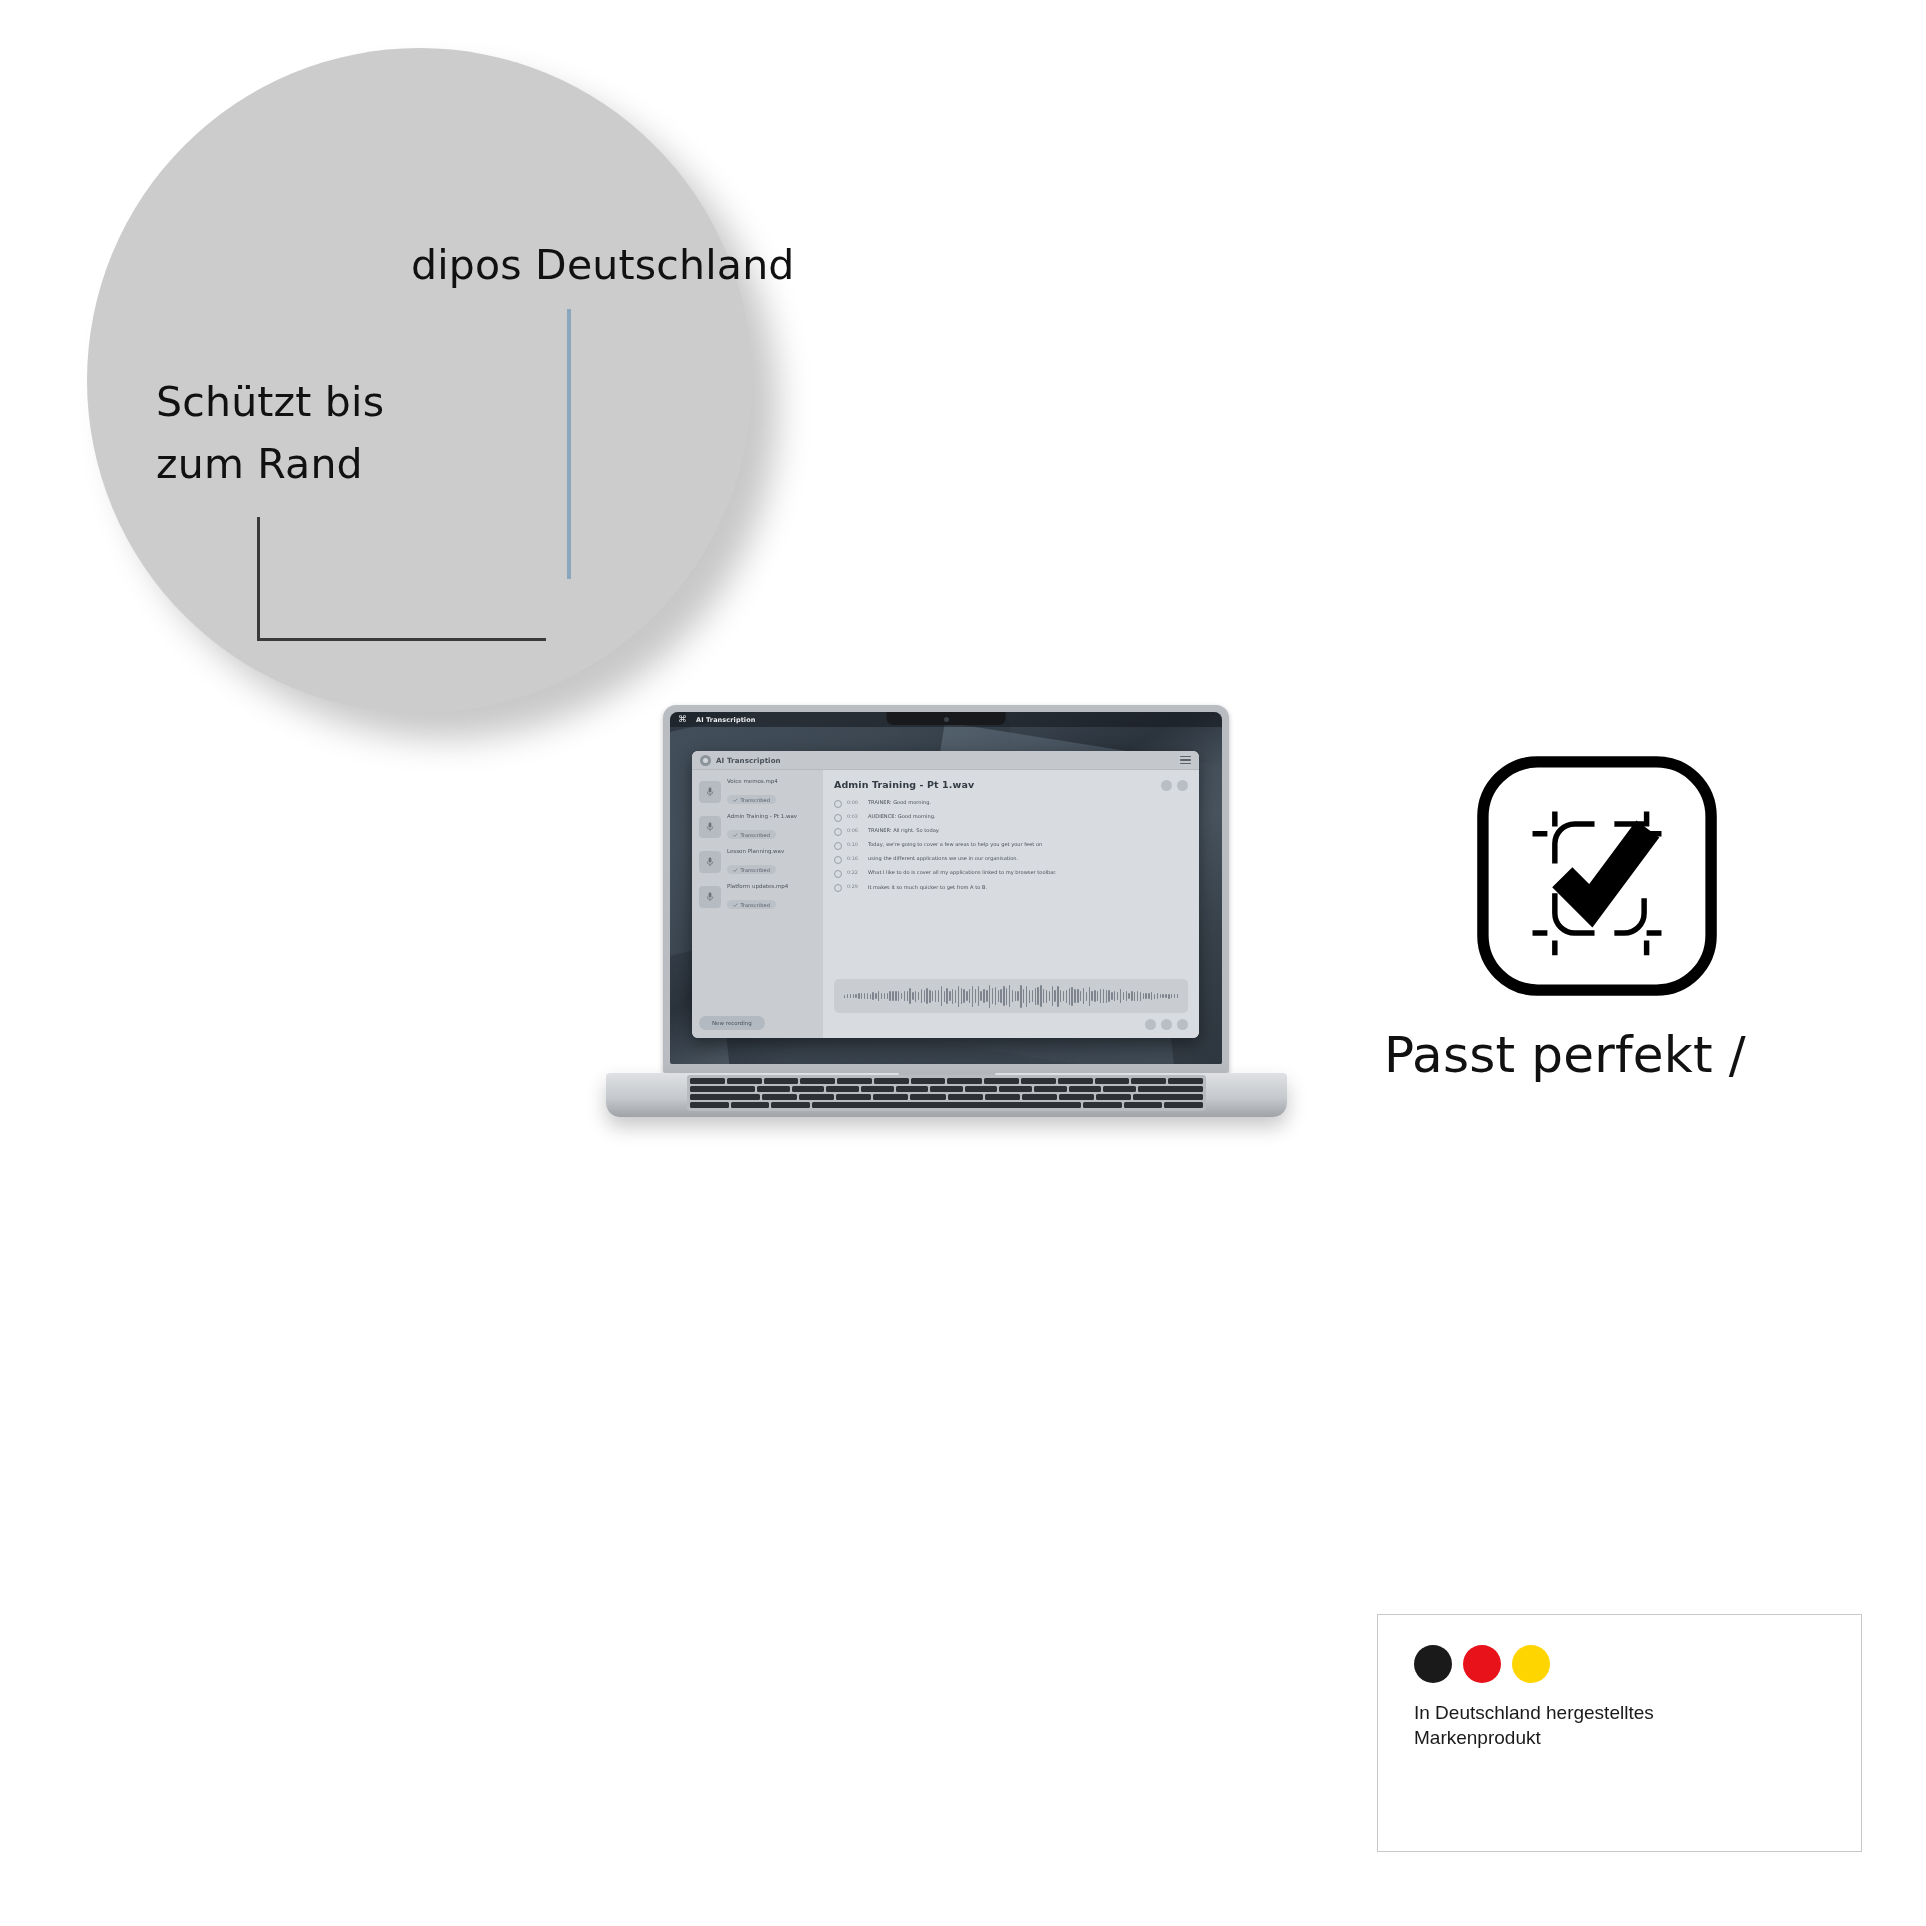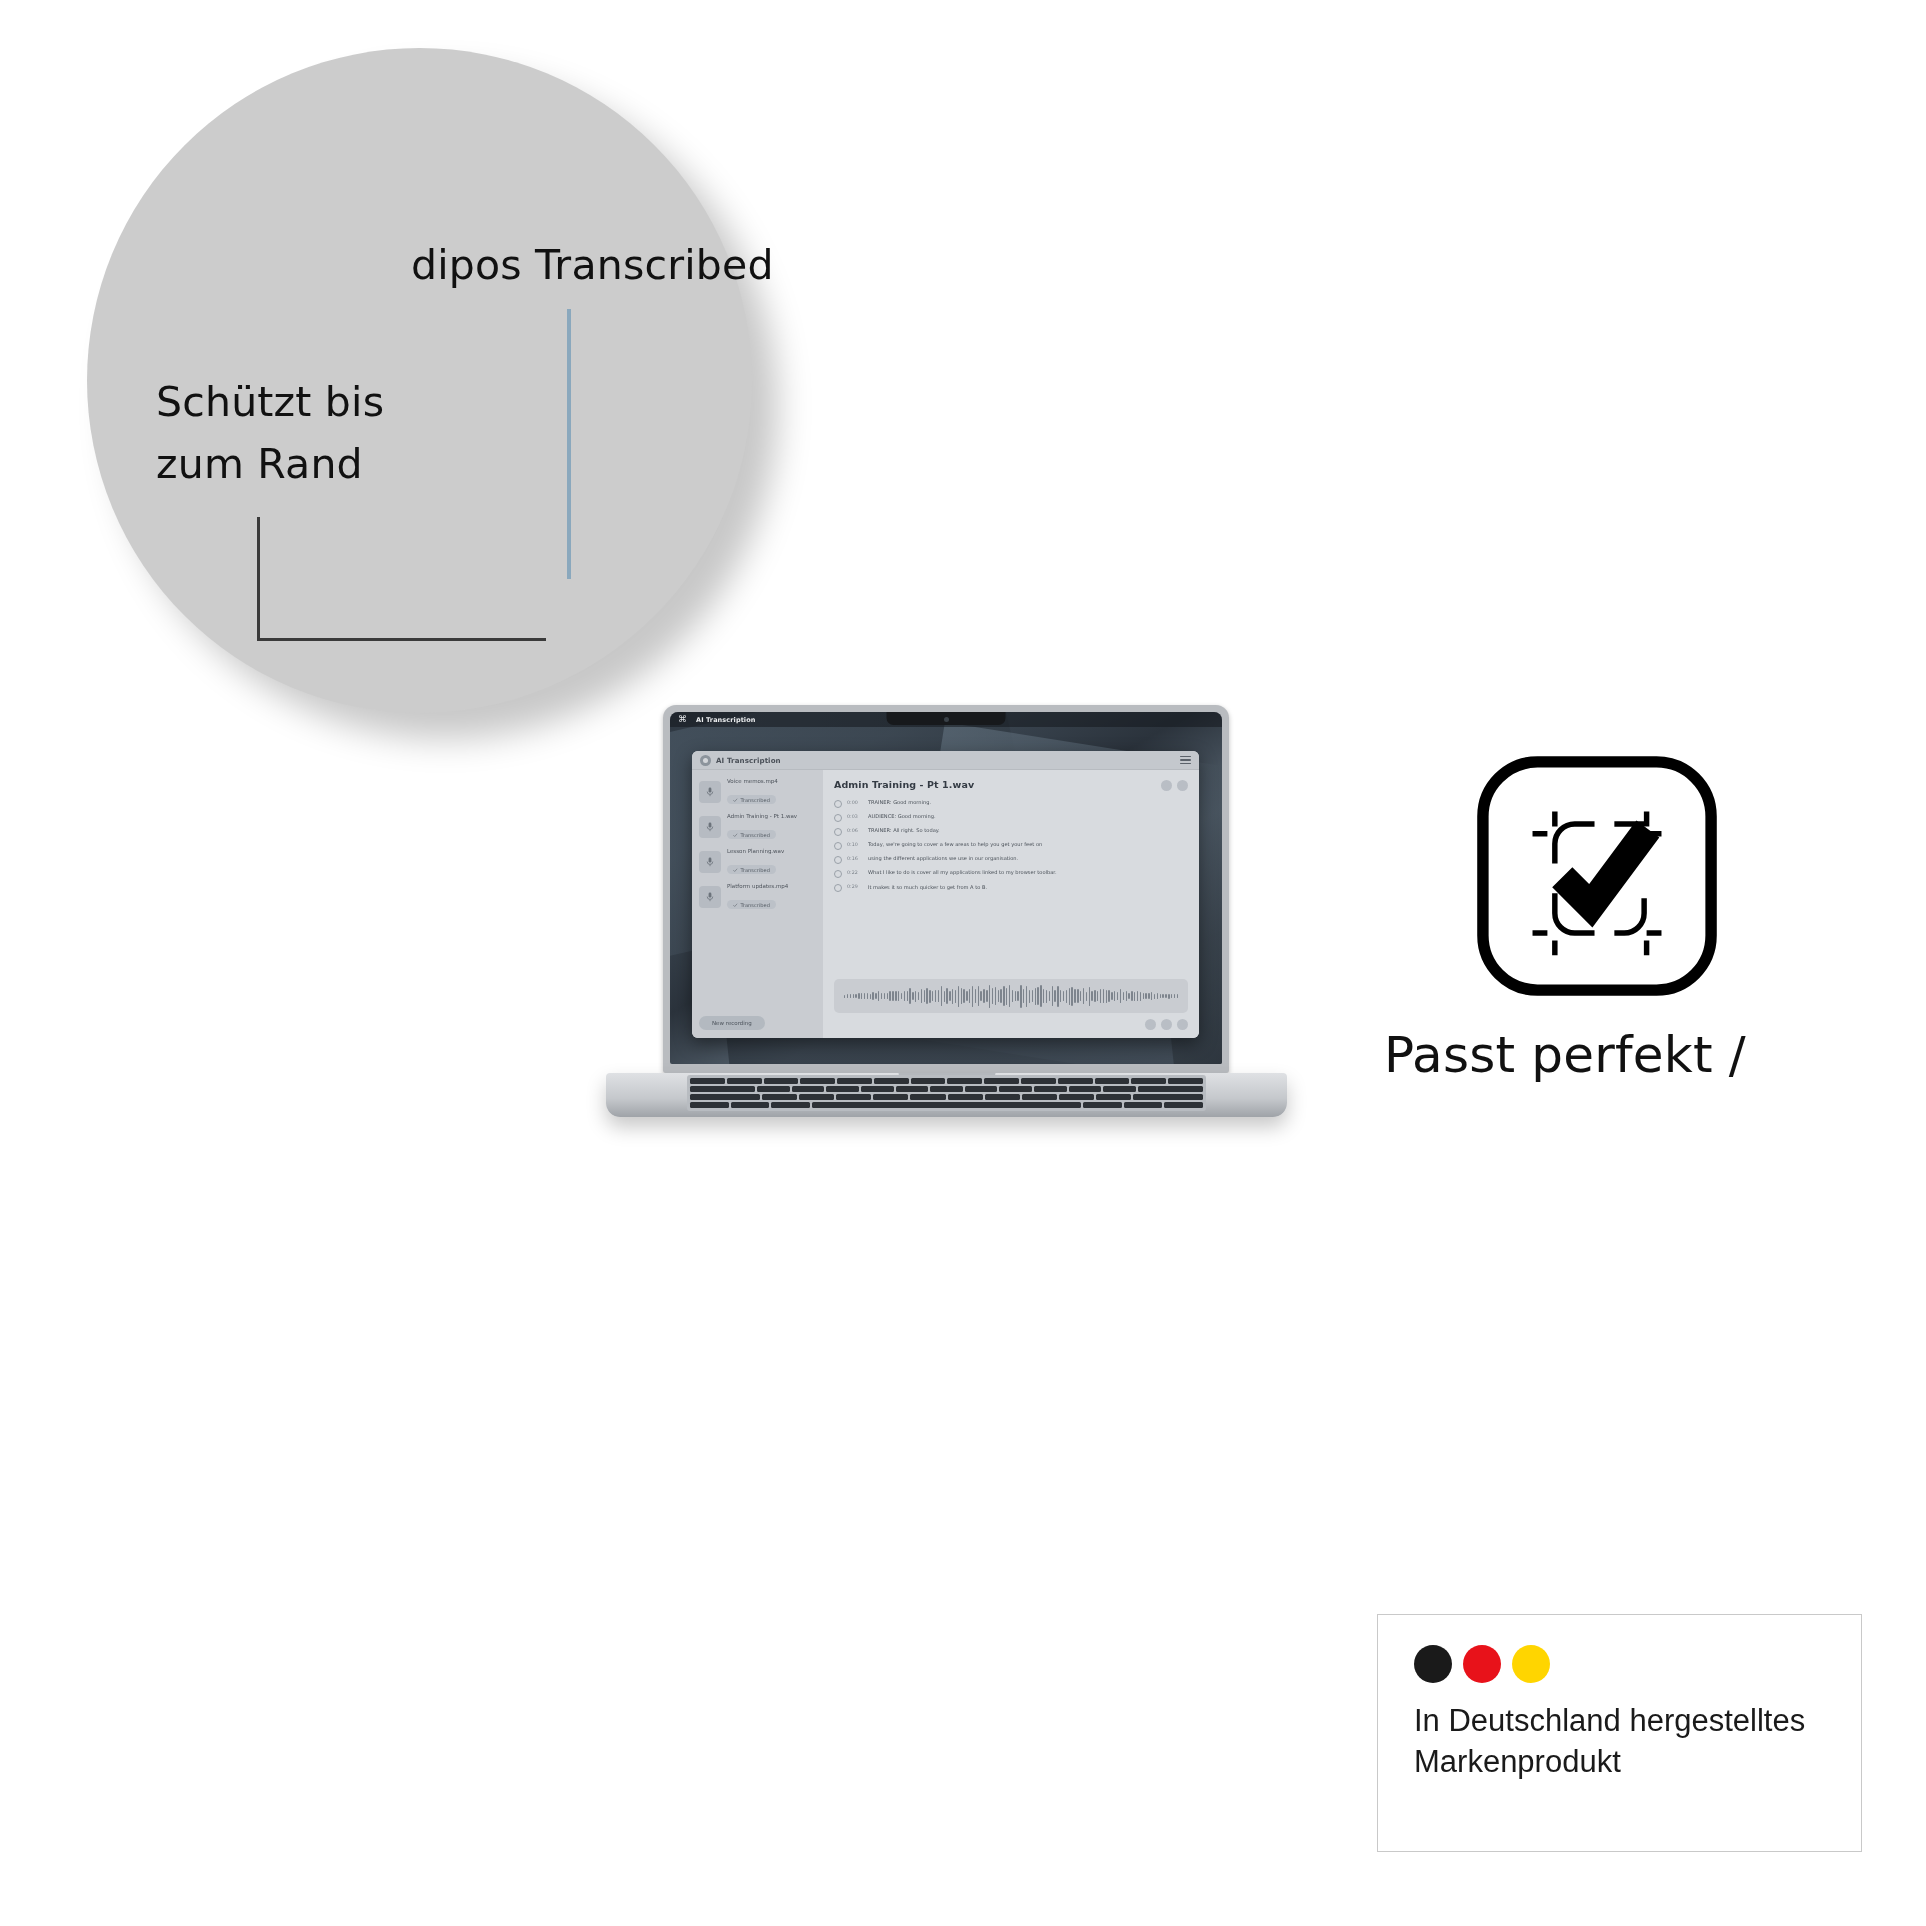--- a/index.html
+++ b/index.html
@@ -458,30 +458,30 @@
   #mig-title {
     font-family: "Liberation Sans", sans-serif;
     font-weight: bold;
     font-size: 31px;
     color: #0f0f0f;
     letter-spacing: 0.3px;
     margin-bottom: 9px;
   }
   #mig-sub {
     font-family: "Liberation Sans", sans-serif;
-    font-size: 31px;
+    font-size: 19px;
     color: #1a1a1a;
     line-height: 1.33;
   }
 </style>
 </head>
 <body>
 
 <div id="callout-circle"></div>
-<div id="callout-title">dipos Transcribed</div>
+<div id="callout-title">dipos Deutschland</div>
 <div id="callout-sub">
   <div>Schützt bis</div>
   <div>zum Rand</div>
 </div>
 <div id="leader-blue"></div>
 <div id="leader-dark-v"></div>
 <div id="leader-dark-h"></div>
 
 <div id="laptop">
 

